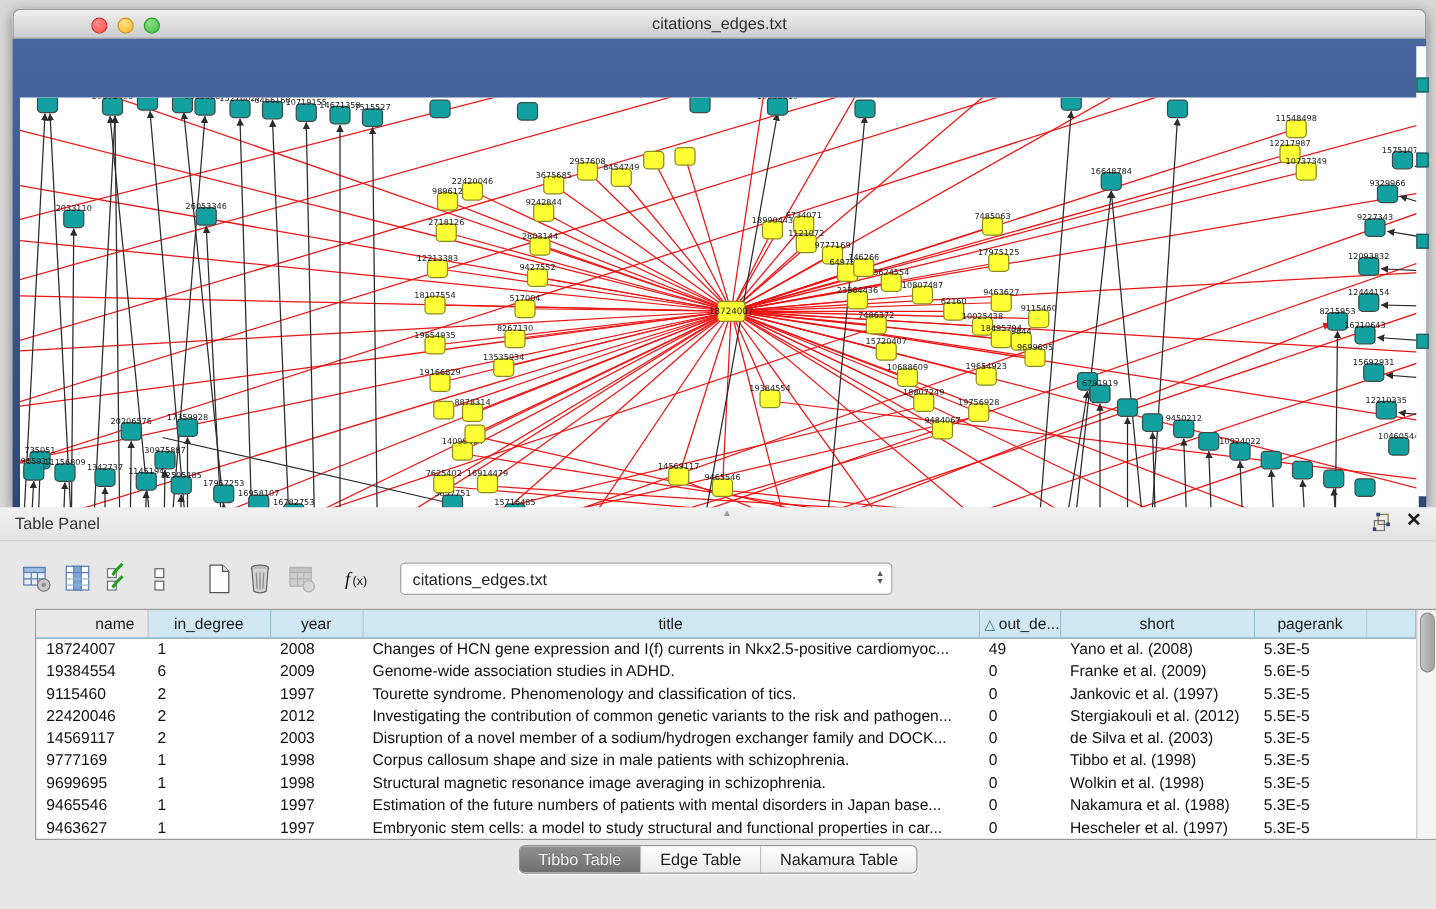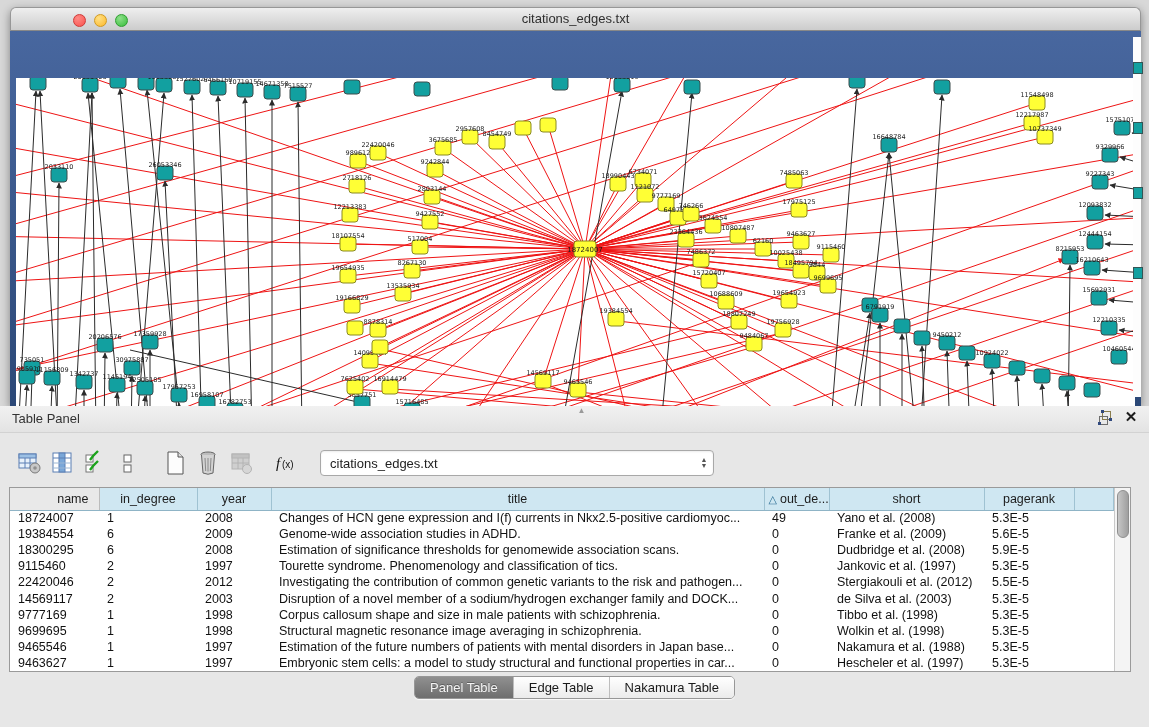--- a/index.html
+++ b/index.html
@@ -38,21 +38,21 @@
   .toolbar{position:absolute;left:14px;top:38px;height:38px;display:flex;align-items:center;}
   .tbtn{width:30px;height:30px;display:inline-flex;align-items:center;justify-content:center;
         margin-right:3px;cursor:pointer;border-radius:4px;}
   .tgap{width:14px;}
   .combo{margin-left:14px;width:392px;height:24px;background:#ffffff;border:1px solid #a8a8a8;
          border-radius:4px;display:flex;align-items:center;position:relative;box-shadow:inset 0 1px 2px rgba(0,0,0,.08);cursor:pointer;}
   .combo-text{font-size:13px;color:#222;padding-left:9px;flex:1;}
   .combo-step{width:18px;height:100%;display:flex;flex-direction:column;align-items:center;justify-content:center;color:#555;}
   .combo-step span{font-size:7px;line-height:6px;}
 
-  .table-wrap{position:absolute;left:9px;top:81px;width:1122px;height:185px;background:#fff;
+  .table-wrap{position:absolute;left:28px;top:81px;width:1122px;height:185px;background:#fff;
       border:1px solid #9a9a9a;box-sizing:border-box;display:flex;}
   table.grid{border-collapse:collapse;table-layout:fixed;width:1105px;font-size:12.5px;color:#111;}
   table.grid th{height:22px;background:#cfe7f2;border-right:1px solid #9fc2d2;border-bottom:1px solid #8fb4c6;
       font-weight:normal;font-size:12.5px;color:#1c1c1c;overflow:hidden;white-space:nowrap;text-align:center;padding:0 4px;box-sizing:border-box;}
   table.grid th.first{background:#e9e9e9;border-right:1px solid #bcbcbc;text-align:right;padding-right:10px;}
   table.grid th.sorted{text-align:center;}
   table.grid td{height:16px;padding:0 0 0 8px;white-space:nowrap;overflow:hidden;box-sizing:border-box;}
   .sort-tri{color:#2d6f95;font-size:11px;margin-right:3px;}
   .vscroll{width:15px;background:#f4f4f4;border-left:1px solid #c9c9c9;position:relative;}
   .vthumb{position:absolute;left:2px;top:2px;width:10px;height:46px;border-radius:6px;
@@ -613,30 +613,20 @@
               <td>19384554</td>
               <td>6</td>
               <td>2009</td>
               <td>Genome-wide association studies in ADHD.</td>
               <td>0</td>
               <td>Franke et al. (2009)</td>
               <td>5.6E-5</td>
               <td></td>
             </tr>
             <tr>
-              <td>18300295</td>
-              <td>6</td>
-              <td>2008</td>
-              <td>Estimation of significance thresholds for genomewide association scans.</td>
-              <td>0</td>
-              <td>Dudbridge et al. (2008)</td>
-              <td>5.9E-5</td>
-              <td></td>
-            </tr>
-            <tr>
               <td>9115460</td>
               <td>2</td>
               <td>1997</td>
               <td>Tourette syndrome. Phenomenology and classification of tics.</td>
               <td>0</td>
               <td>Jankovic et al. (1997)</td>
               <td>5.3E-5</td>
               <td></td>
             </tr>
             <tr>
@@ -701,20 +691,20 @@
             </tr>
           </tbody>
       </table>
       <div class="vscroll">
         <div class="vthumb"></div>
       </div>
     </div>
 
     <div class="tabbar">
       <div class="seg-ctl" id="seg-ctl">
-          <span class="seg active">Panel Table</span>
+          <span class="seg active">Tibbo Table</span>
           <span class="seg">Edge Table</span>
           <span class="seg">Nakamura Table</span>
         </div>
     </div>
 
   </div>
 </div>
 
 </body></html>

